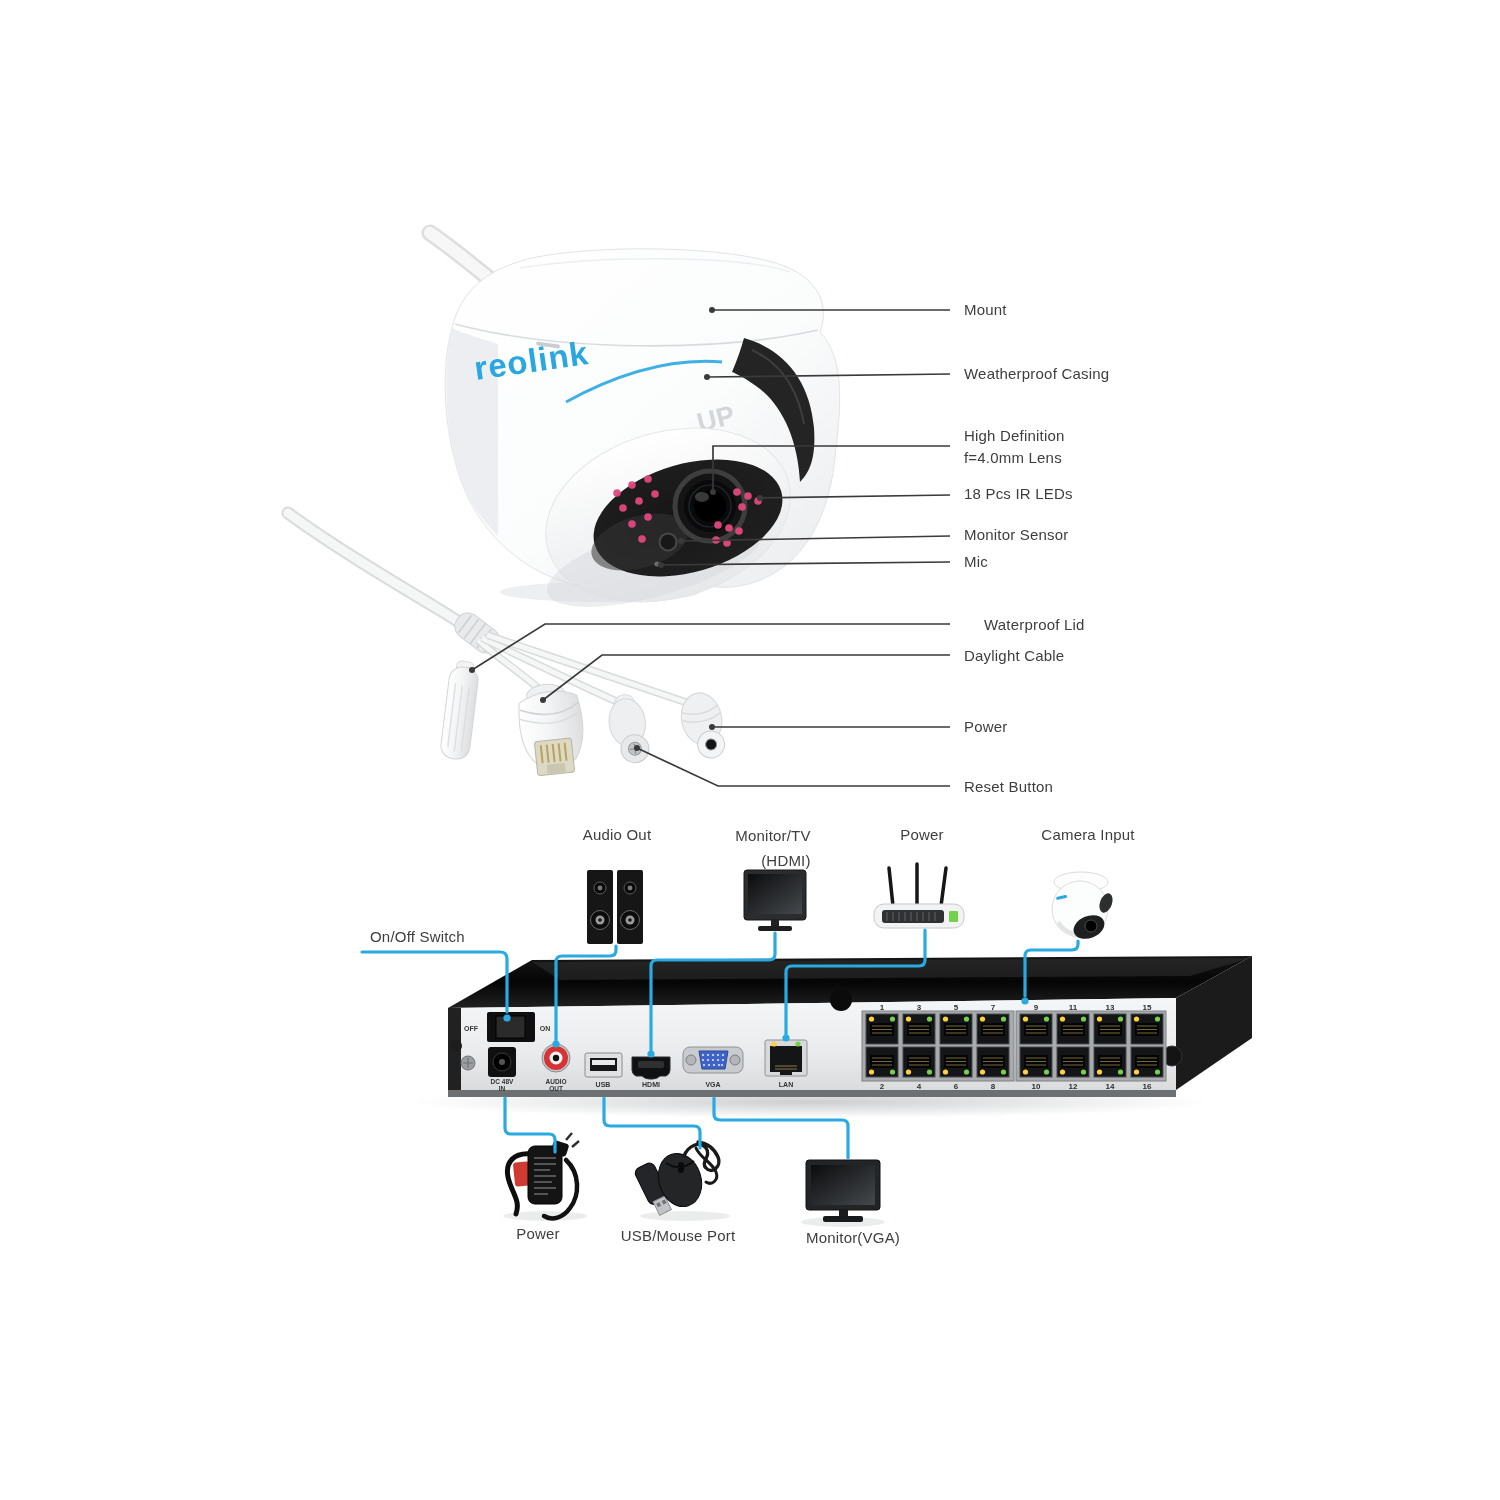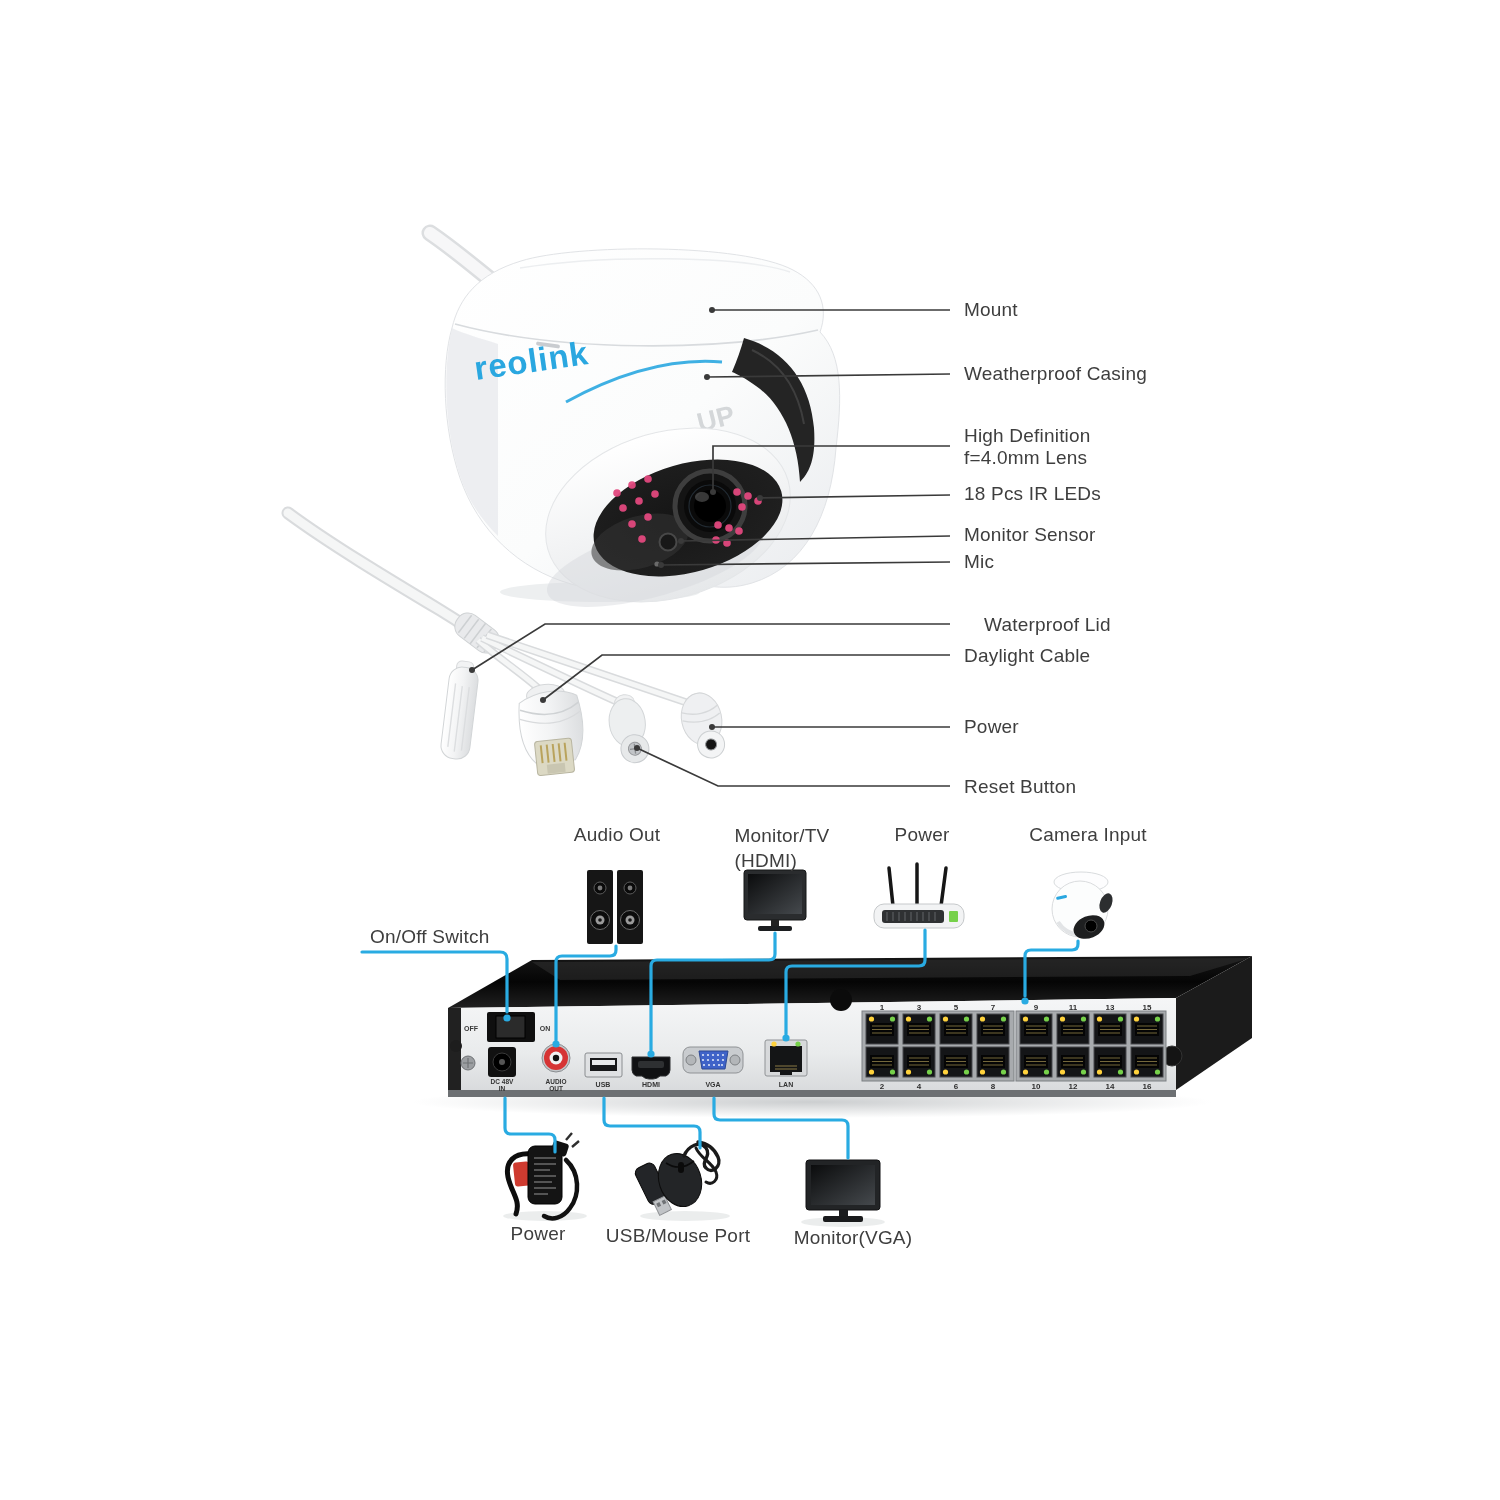--- a/index.html
+++ b/index.html
@@ -1,22 +1,22 @@
 <!DOCTYPE html>
 <html><head>
 <meta charset="utf-8">
 <style>
   html,body{margin:0;padding:0;background:#ffffff;}
   .page{position:relative;width:1500px;height:1500px;background:#ffffff;overflow:hidden;
         font-family:"Liberation Sans",sans-serif;}
   svg.art{position:absolute;left:0;top:0;}
-  .lbl{position:absolute;white-space:nowrap;font-size:19px;line-height:22px;
+  .lbl{position:absolute;white-space:nowrap;font-size:15px;line-height:22px;
        color:#3e3e3e;letter-spacing:.2px;}
-  .ctr{transform:translateX(-50%);text-align:left;}
-  .two{line-height:25px;margin-left:9px;}
+  .ctr{transform:translateX(-50%);text-align:right;}
+  .two{line-height:25px;}
 </style>
 </head>
 <body>
 
 <div class="page">
 
 <svg class="art" width="1500" height="1500" viewBox="0 0 1500 1500">
   <defs>
     <linearGradient id="bodyGrad" x1="0" y1="0" x2="1" y2="1">
       <stop offset="0" stop-color="#ffffff"></stop>

